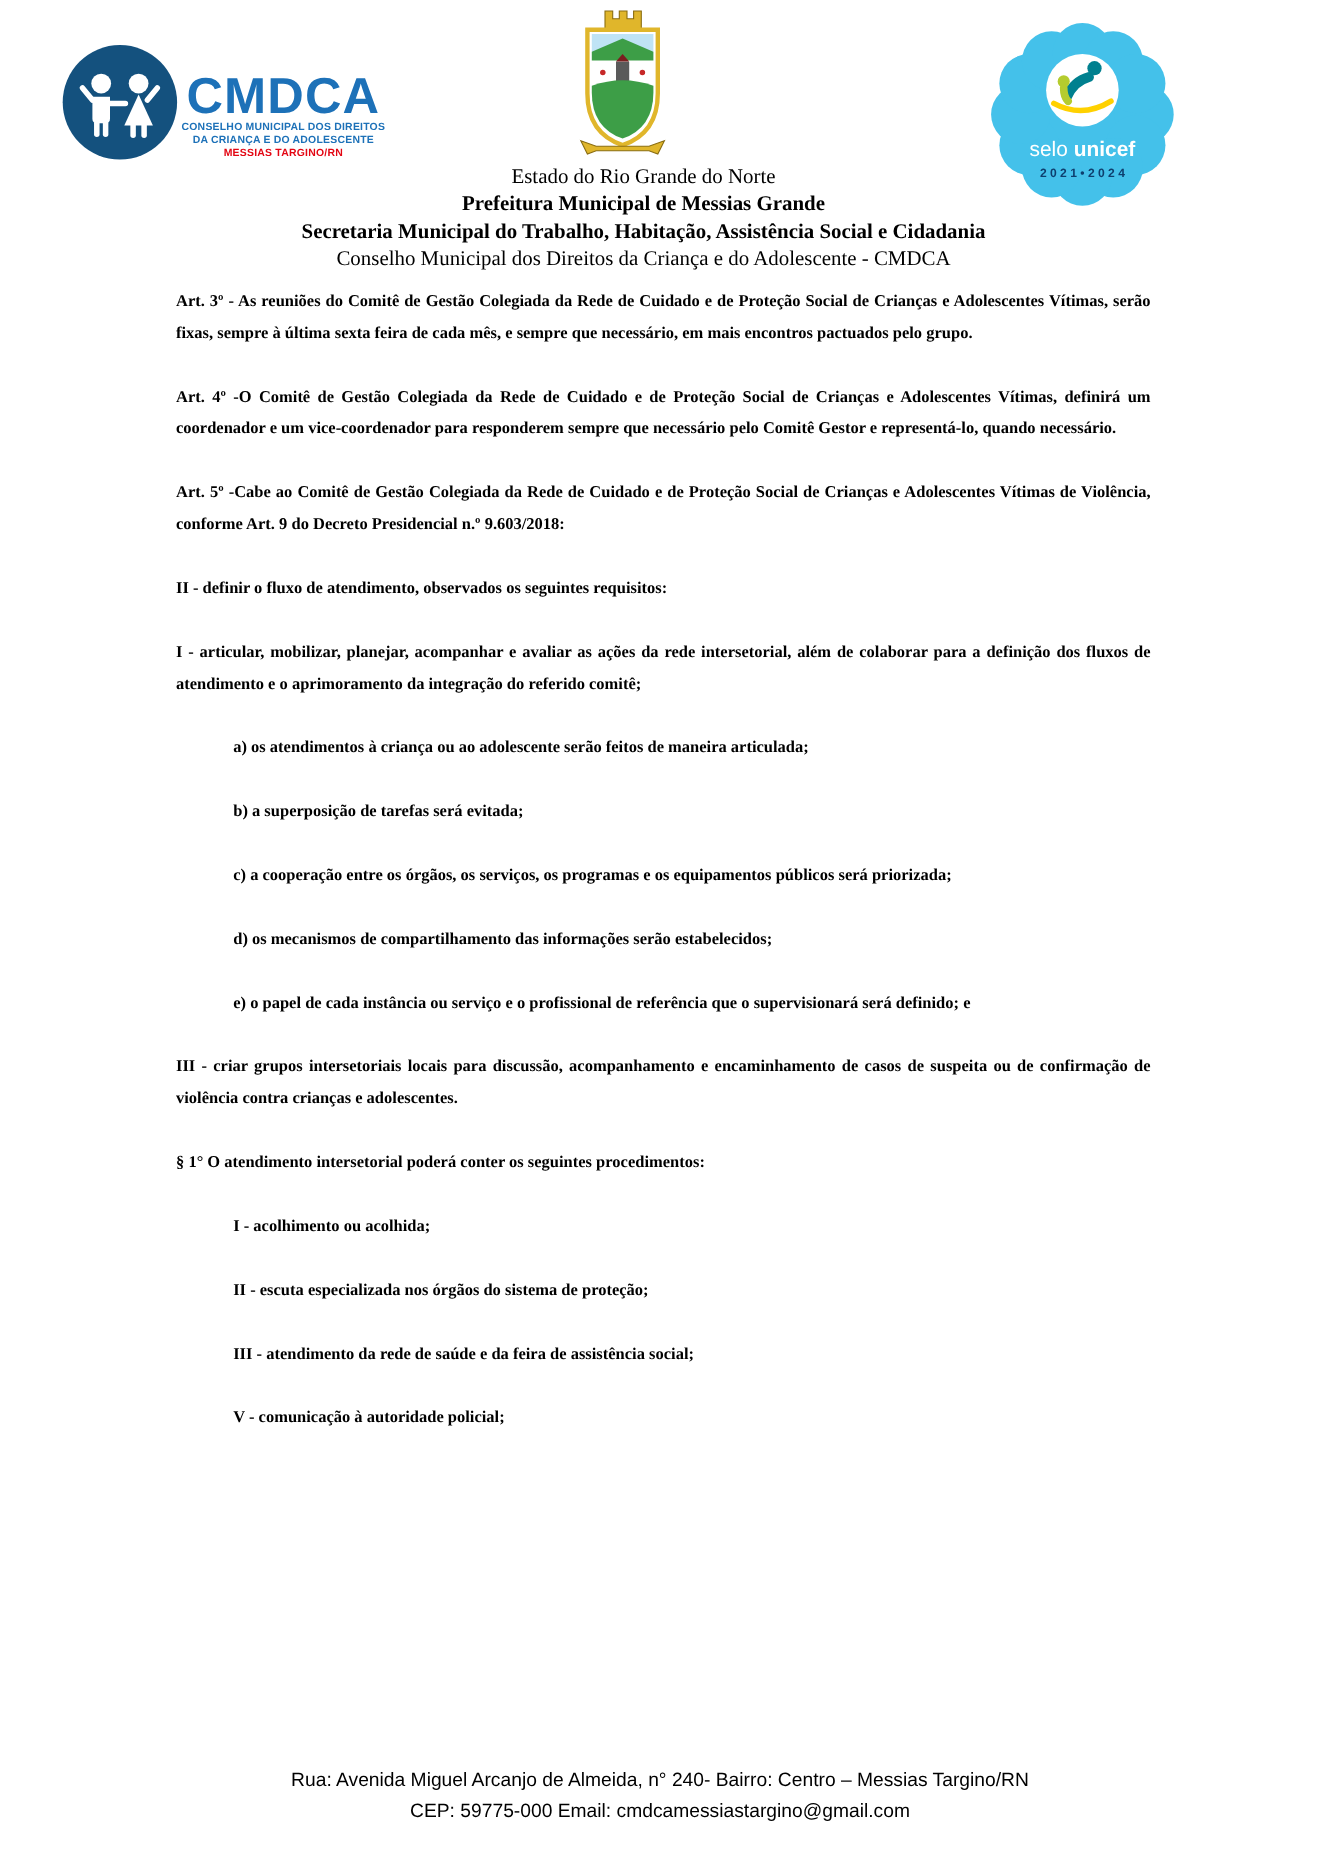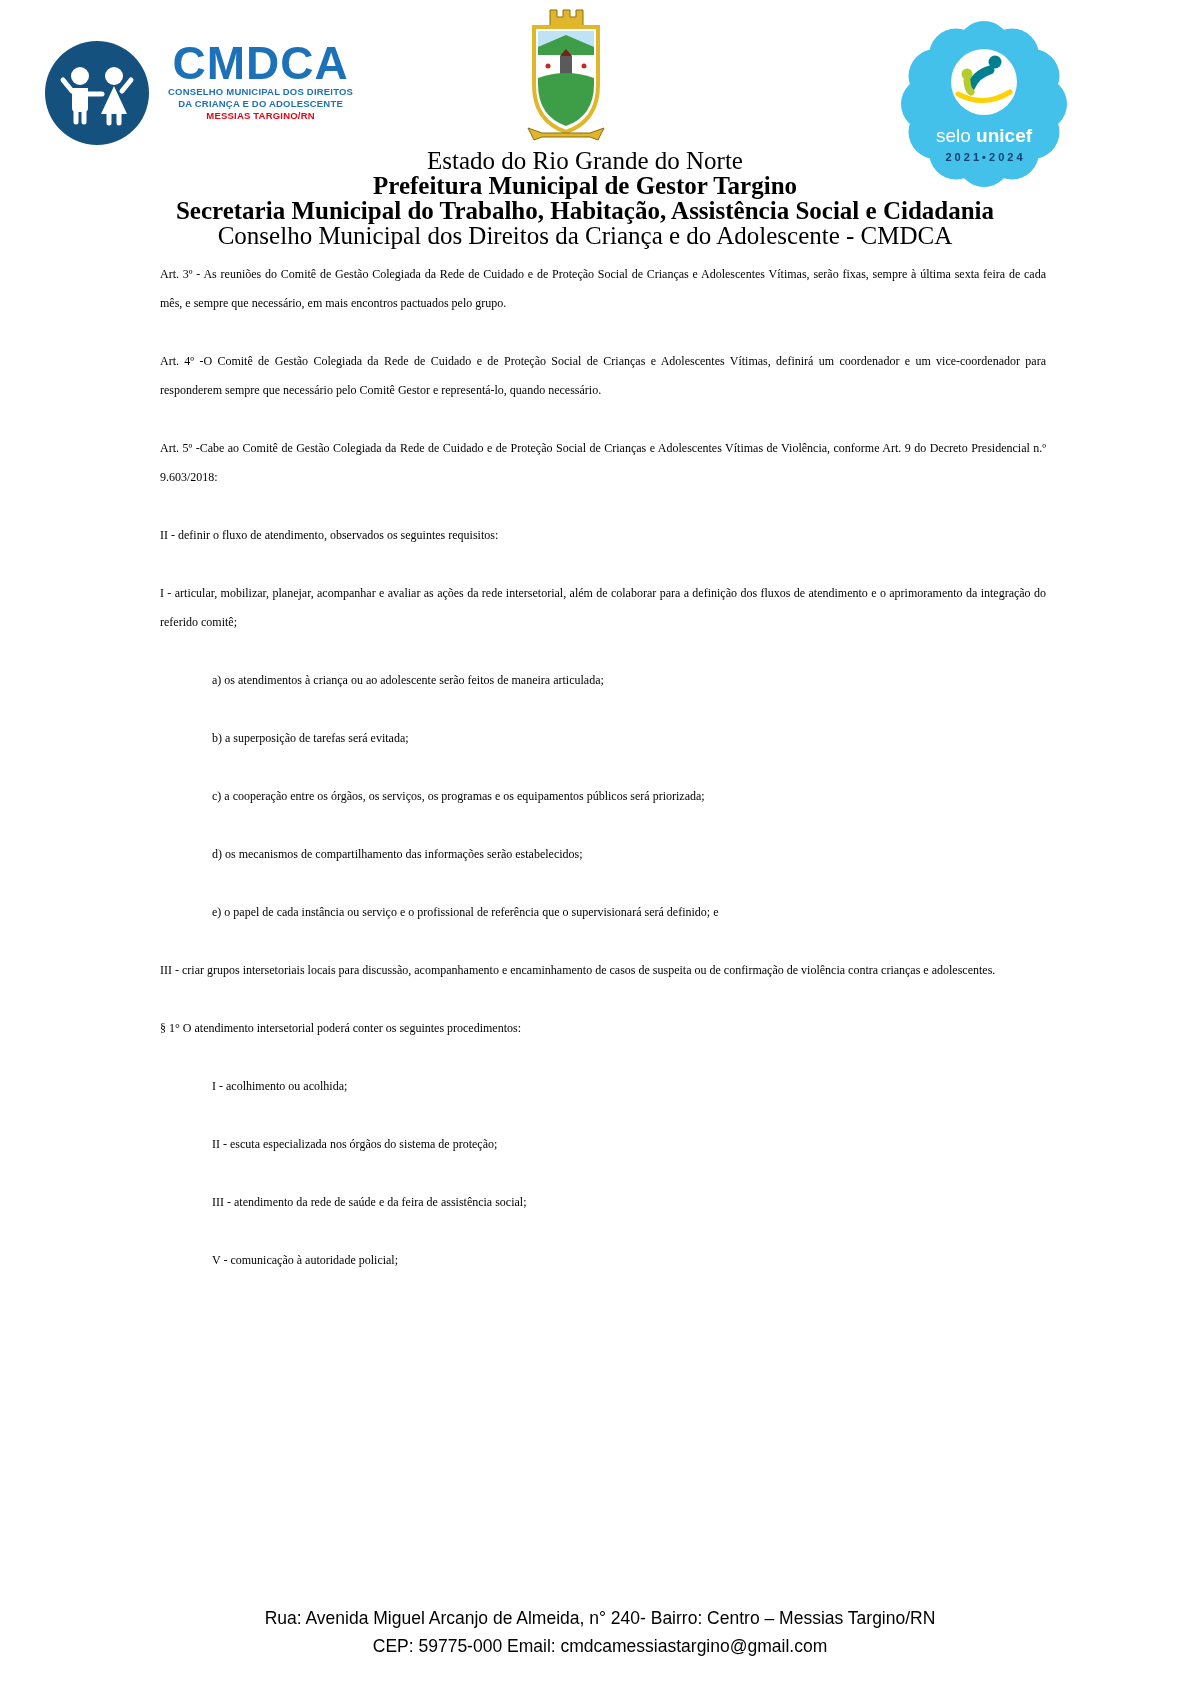--- a/index.html
+++ b/index.html
@@ -9,49 +9,49 @@
     width:1200px; height:1698px;
     background:#ffffff;
     font-family:"Liberation Serif", serif;
     color:#000;
     overflow:hidden;
     margin:0 auto;
   }
 
   
   .logo-cmdca {
-    position:absolute; left:44px; top:40px;
-    display:flex; align-items:flex-start; gap:18px;
+    position:absolute; left:56px; top:40px;
+    display:flex; align-items:flex-end; gap:3px;
   }
   .cmdca-textcol {
     display:flex; flex-direction:column; align-items:center;
     font-family:"Liberation Sans", sans-serif;
   }
   .cmdca-title {
     font-weight:bold; color:#1d71b8; font-size:46px; line-height:46px; letter-spacing:1px;
   }
   .cmdca-sub {
     font-weight:bold; color:#1d71b8; font-size:9.5px; line-height:12px; text-align:center; letter-spacing:.2px;
   }
   .cmdca-sub.red { color:#e30613; }
 
   .logo-crest { position:absolute; left:520px; top:6px; }
   .logo-unicef { position:absolute; left:898px; top:20px; }
 
   
   .header-text {
     position:absolute; top:148px; left:0; width:1170px;
-    text-align:center; font-size:25px; line-height:25px;
+    text-align:center; font-size:19px; line-height:25px;
   }
   .header-text .bold { font-weight:bold; }
 
   
   .doc-body {
     position:absolute; top:260px; left:160px; width:886px;
-    font-size:12px; line-height:29px; text-align:justify;
+    font-size:15px; line-height:29px; text-align:justify;font-weight:bold;
   }
   .para { margin-bottom:29px; }
   .para.indent { text-indent:52px; }
   .para:last-child { margin-bottom:0; }
 
   
   .footer {
     position:absolute; top:1604px; left:0; width:1200px;
     text-align:center;
     font-family:"Liberation Sans", sans-serif;
@@ -131,21 +131,21 @@
       <path d="M69 60 q0 8 4 12" stroke="#b5cc2e" stroke-width="7" fill="none" stroke-linecap="round"></path>
       <path d="M60 74 q26 14 52 -2" stroke="#ffd100" stroke-width="5" fill="none" stroke-linecap="round"></path>
 
       <text x="86" y="122" text-anchor="middle" font-family="Liberation Sans, sans-serif" font-size="19" fill="#ffffff"><tspan>selo </tspan><tspan font-weight="bold">unicef</tspan></text>
       <text x="86" y="141" text-anchor="middle" font-family="Liberation Sans, sans-serif" font-size="11" font-weight="bold" fill="#0e3f6e">2 0 2 1 • 2 0 2 4</text>
     </svg>
   </div>
 
   <div class="header-text">
     <div>Estado do Rio Grande do Norte</div>
-    <div class="bold">Prefeitura Municipal de Gestor Targino</div>
+    <div class="bold">Prefeitura Municipal de Messias Grande</div>
     <div class="bold">Secretaria Municipal do Trabalho, Habitação, Assistência Social e Cidadania</div>
     <div>Conselho Municipal dos Direitos da Criança e do Adolescente - CMDCA</div>
   </div>
 
   <div class="doc-body">
     <p class="para">Art. 3º - As reuniões do Comitê de Gestão Colegiada da Rede de Cuidado e de Proteção Social de Crianças e Adolescentes Vítimas, serão fixas, sempre à última sexta feira de cada mês, e sempre que necessário, em mais encontros pactuados pelo grupo.</p>
     <p class="para">Art. 4º -O Comitê de Gestão Colegiada da Rede de Cuidado e de Proteção Social de Crianças e Adolescentes Vítimas, definirá um coordenador e um vice-coordenador para responderem sempre que necessário pelo Comitê Gestor e representá-lo, quando necessário.</p>
     <p class="para">Art. 5º -Cabe ao Comitê de Gestão Colegiada da Rede de Cuidado e de Proteção Social de Crianças e Adolescentes Vítimas de Violência, conforme Art. 9 do Decreto Presidencial n.º 9.603/2018:</p>
     <p class="para">II - definir o fluxo de atendimento, observados os seguintes requisitos:</p>
     <p class="para">I - articular, mobilizar, planejar, acompanhar e avaliar as ações da rede intersetorial, além de colaborar para a definição dos fluxos de atendimento e o aprimoramento da integração do referido comitê;</p>

